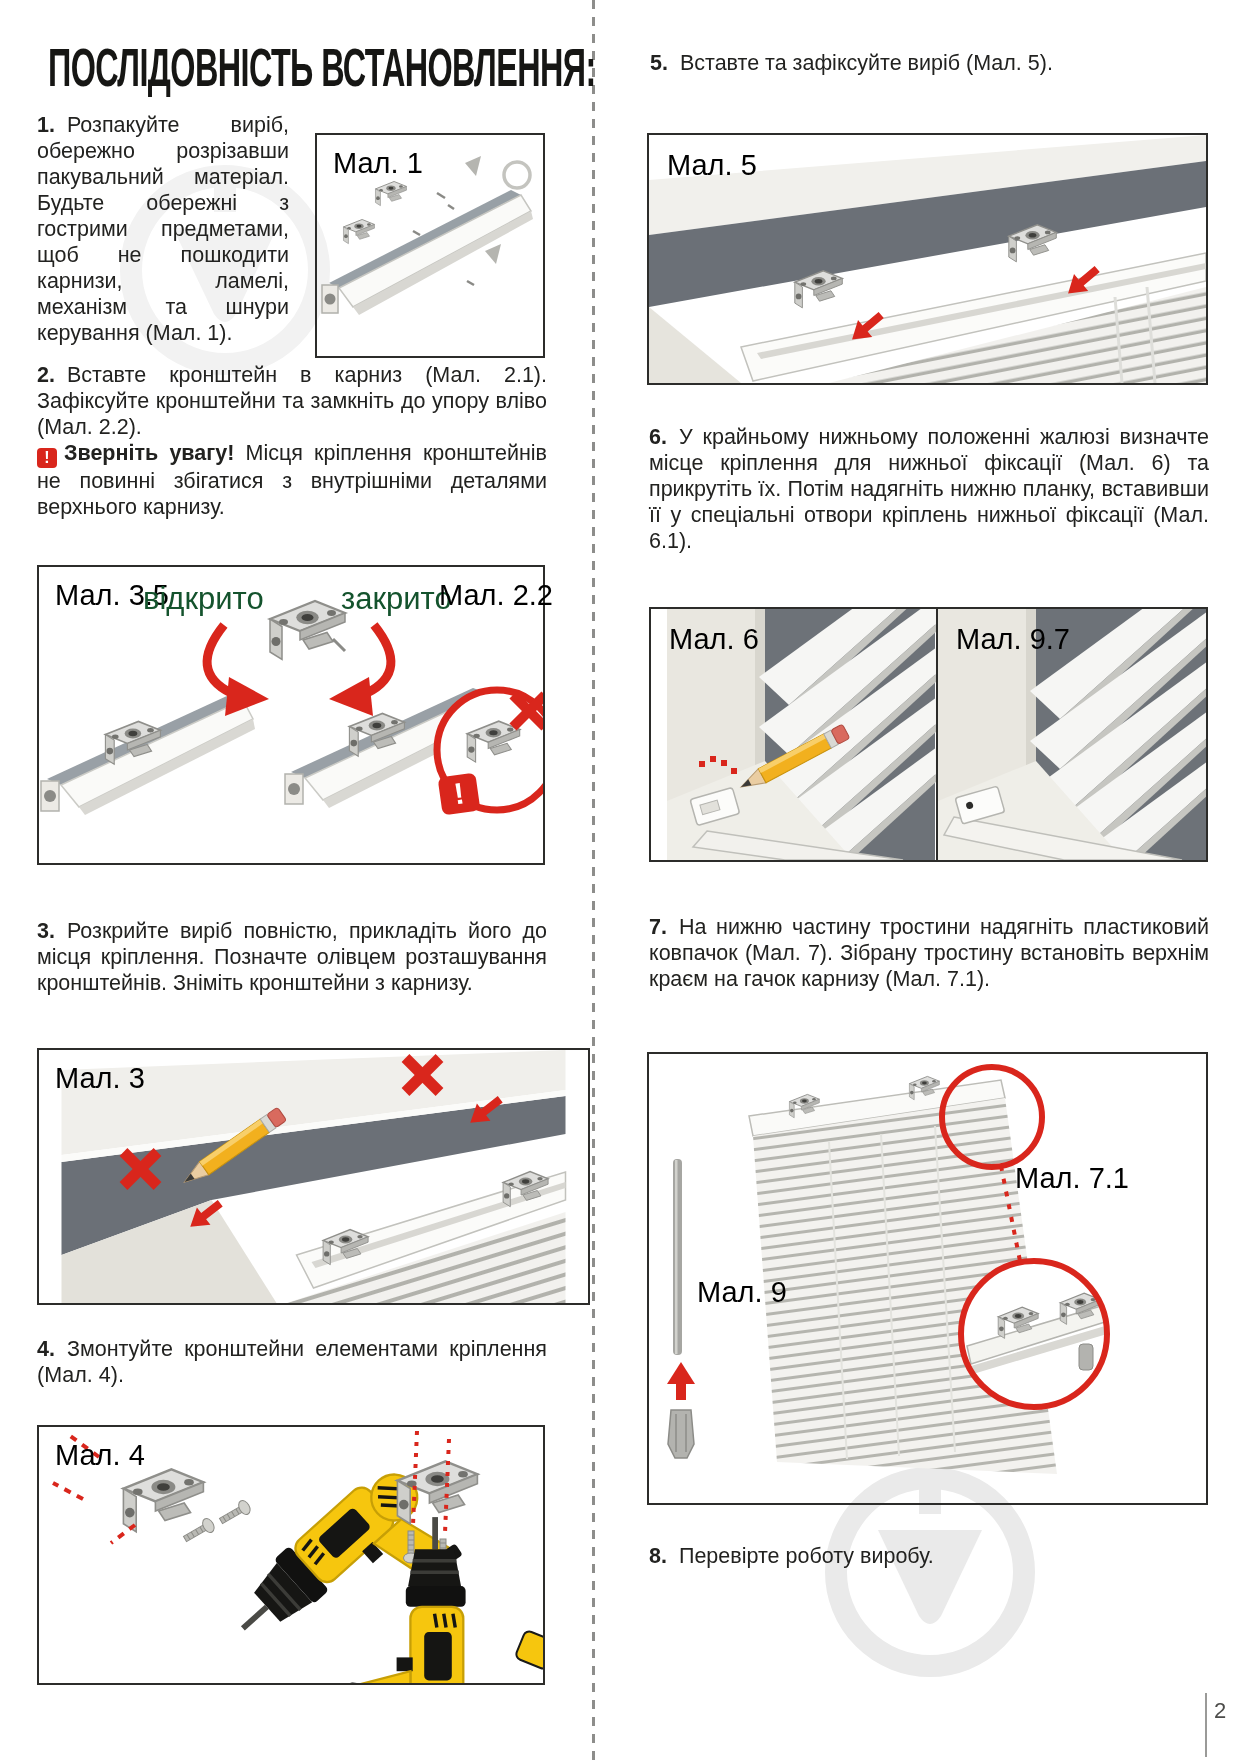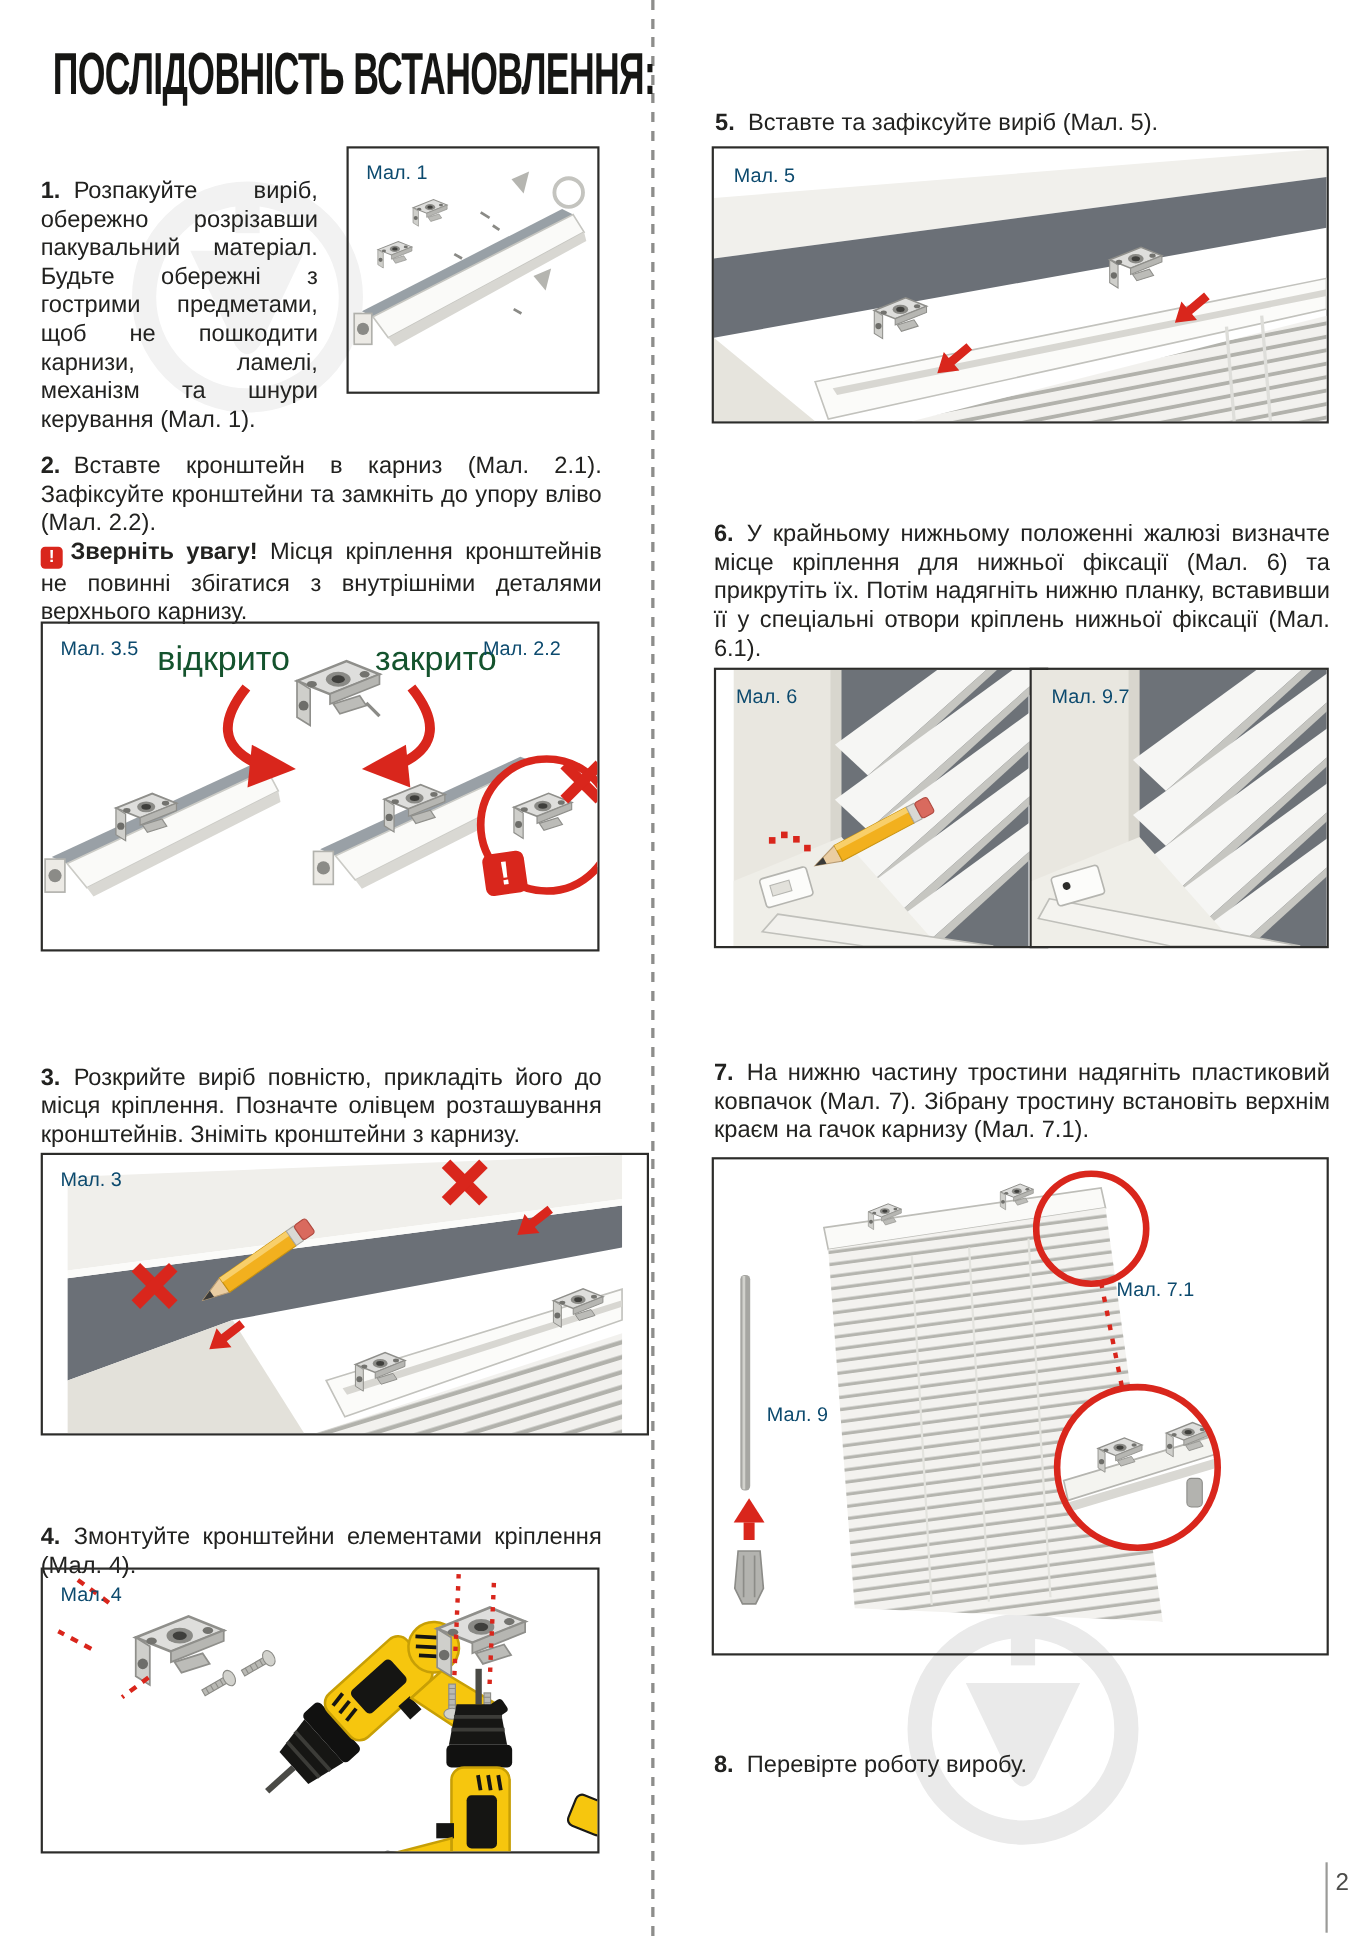--- a/index.html
+++ b/index.html
@@ -1,28 +1,28 @@
 <!DOCTYPE html>
 <html><head>
 <meta charset="utf-8">
 <style>
   html,body{margin:0;padding:0;background:#fff;}
   .page{position:relative;width:1245px;height:1760px;background:#fff;overflow:hidden;
         font-family:"Liberation Sans",sans-serif;color:#1e1e1c;}
   .title{position:absolute;left:48px;top:36px;font-size:54px;font-weight:bold;
          letter-spacing:-1px;white-space:nowrap;transform:scaleX(0.60);transform-origin:left top;
          color:#161614;z-index:2;}
-  .para{position:absolute;font-size:21.5px;line-height:26px;text-align:justify;color:#222220;z-index:2;margin-top:48px;}
+  .para{position:absolute;font-size:21.5px;line-height:26px;text-align:justify;color:#222220;z-index:2;}
   .stepnum{font-weight:bold;margin-right:12px;}
   .warnicon{display:inline-block;width:20px;height:20px;background:#d9261c;color:#fff;
             border-radius:4px;text-align:center;font-weight:bold;font-size:16px;line-height:20px;
             vertical-align:-3px;margin-right:7px;}
   .figbox{position:absolute;border:2px solid #2c2c2a;box-sizing:border-box;background:transparent;z-index:2;}
   .figbox svg{display:block;width:100%;height:100%;}
-  .figlabel{position:absolute;font-size:18px;color:#0c4a6e;z-index:3;white-space:nowrap;}
+  .figlabel{position:absolute;font-size:29px;color:#000000;z-index:3;white-space:nowrap;}
   .redlabel{position:absolute;font-size:31px;font-weight:normal;color:#14532d;z-index:3;white-space:nowrap;}
   .divider{position:absolute;top:0;width:3px;height:1760px;z-index:1;
            background:repeating-linear-gradient(to bottom,#8d8d8b 0 9px,transparent 9px 17px);}
   .wmk{position:absolute;z-index:0;}
   .pageline{position:absolute;width:2px;background:#9a9a98;z-index:2;}
   .pagenum{position:absolute;font-size:22px;color:#4c4c4a;z-index:2;}
 </style>
 </head>
 <body>
 

